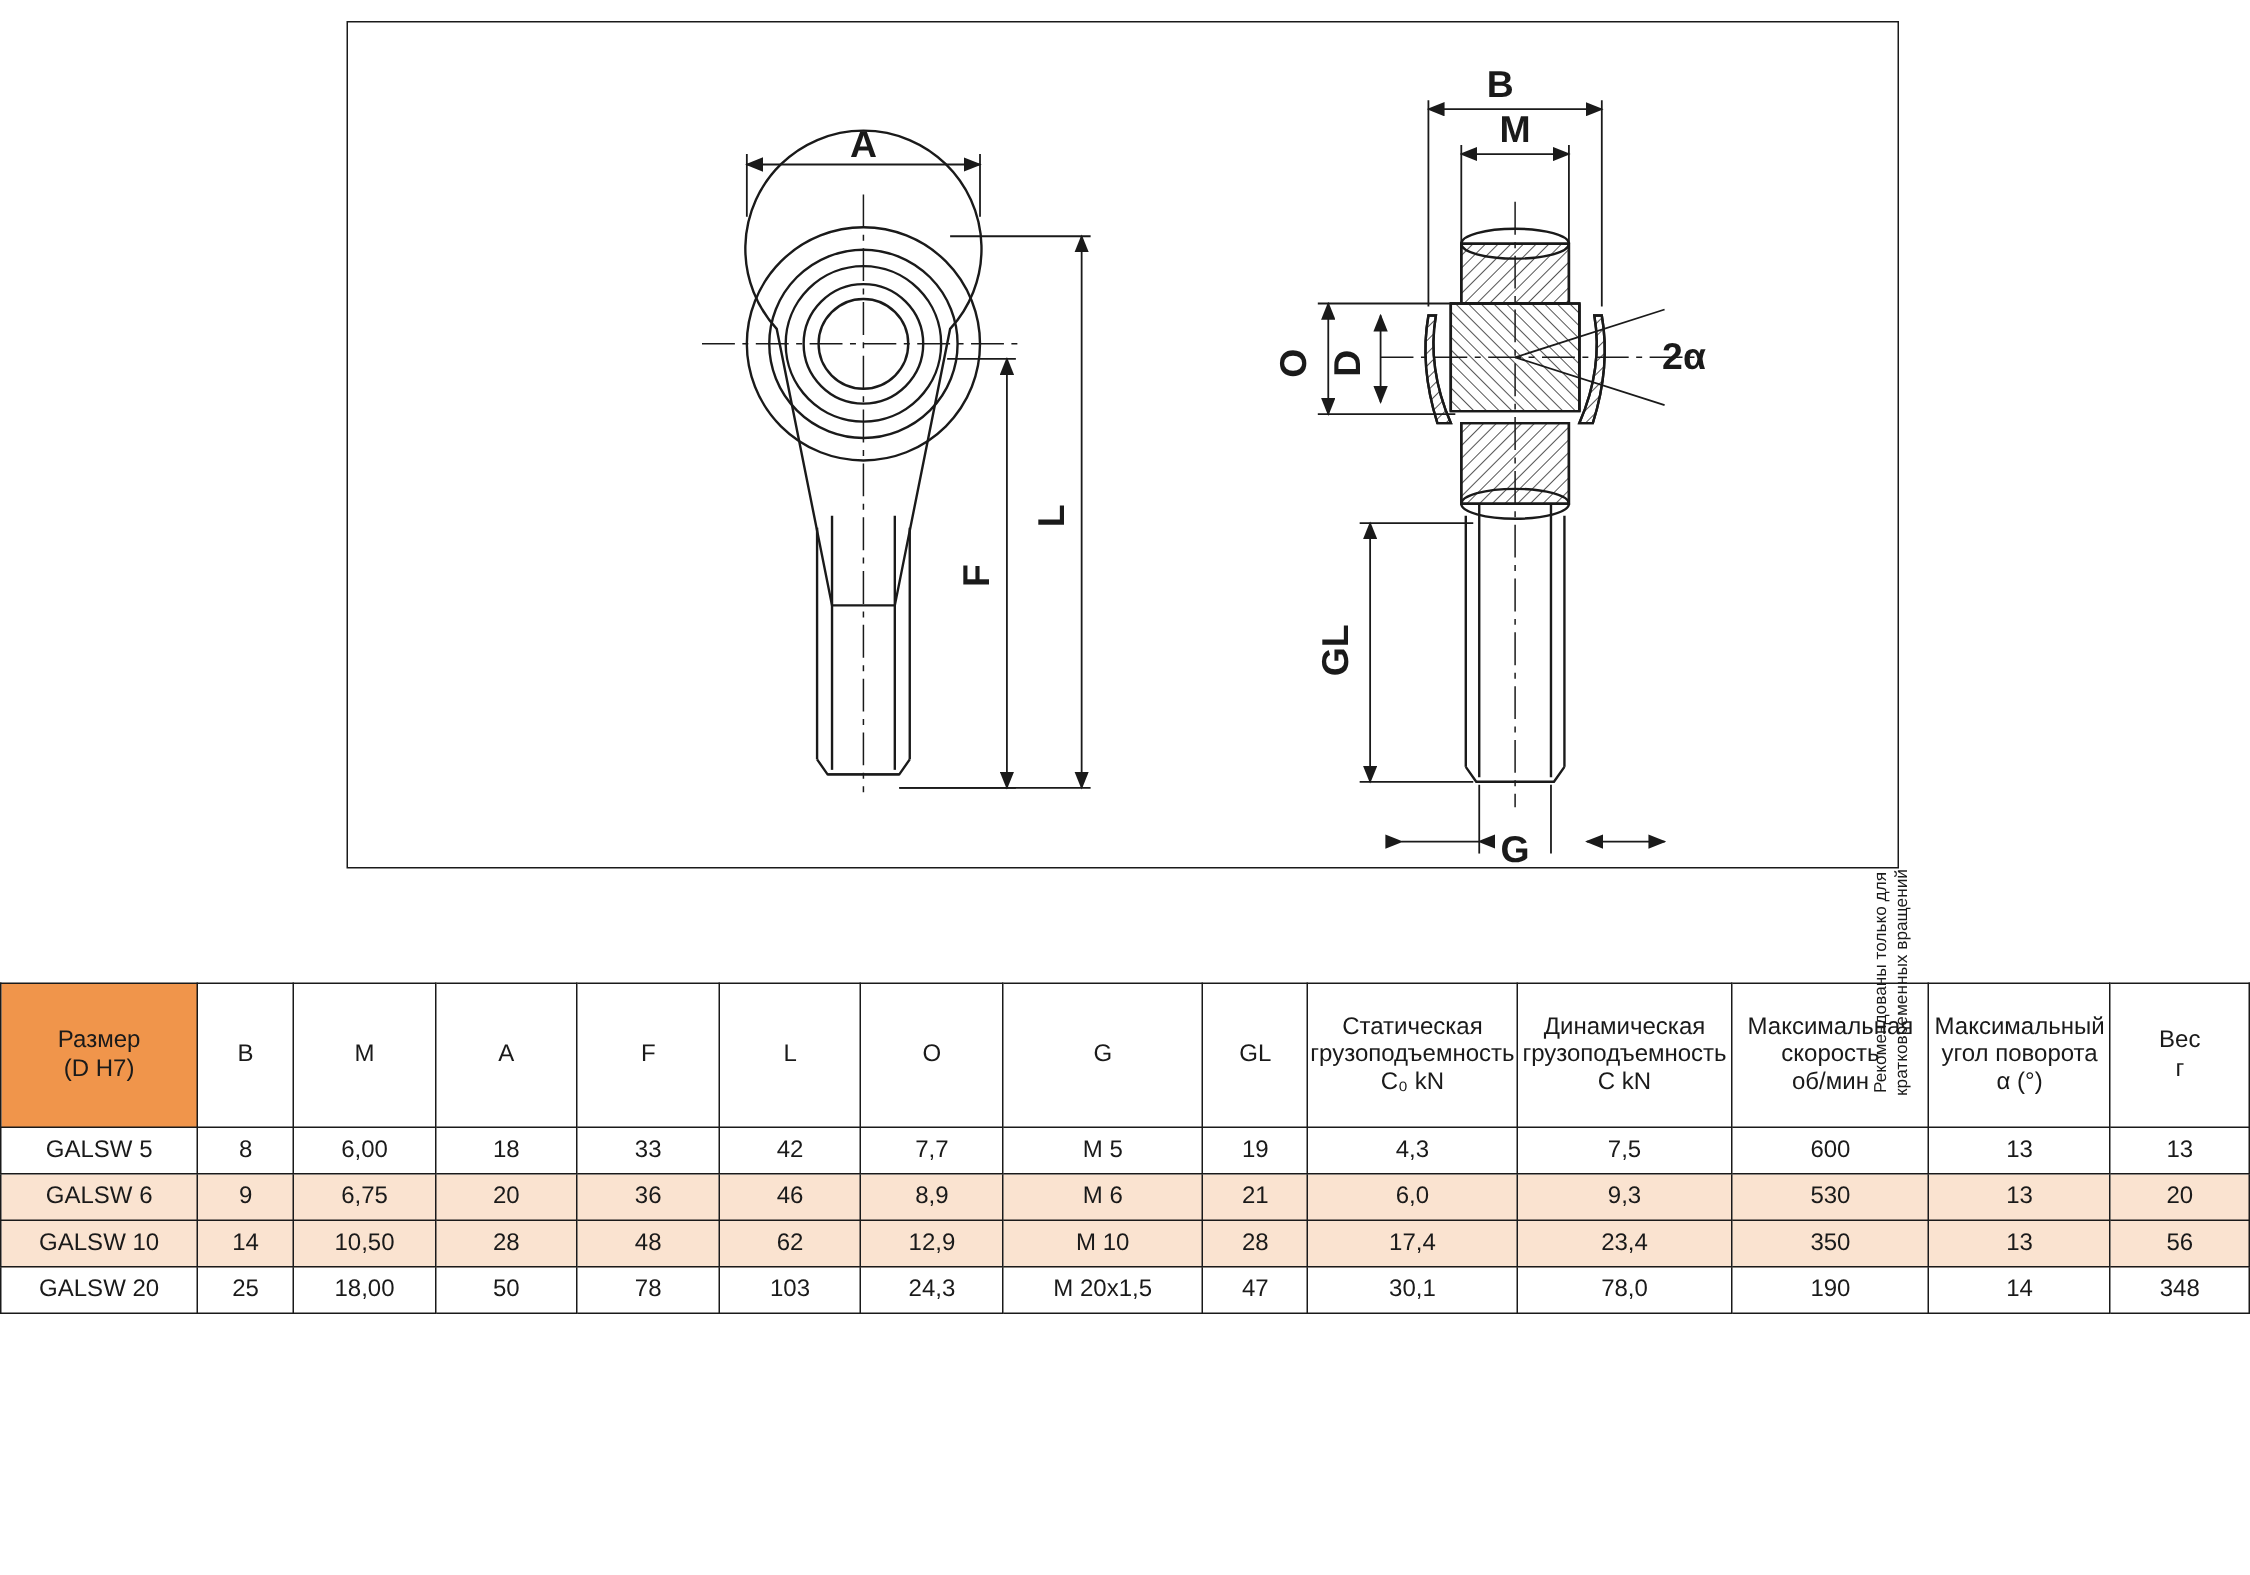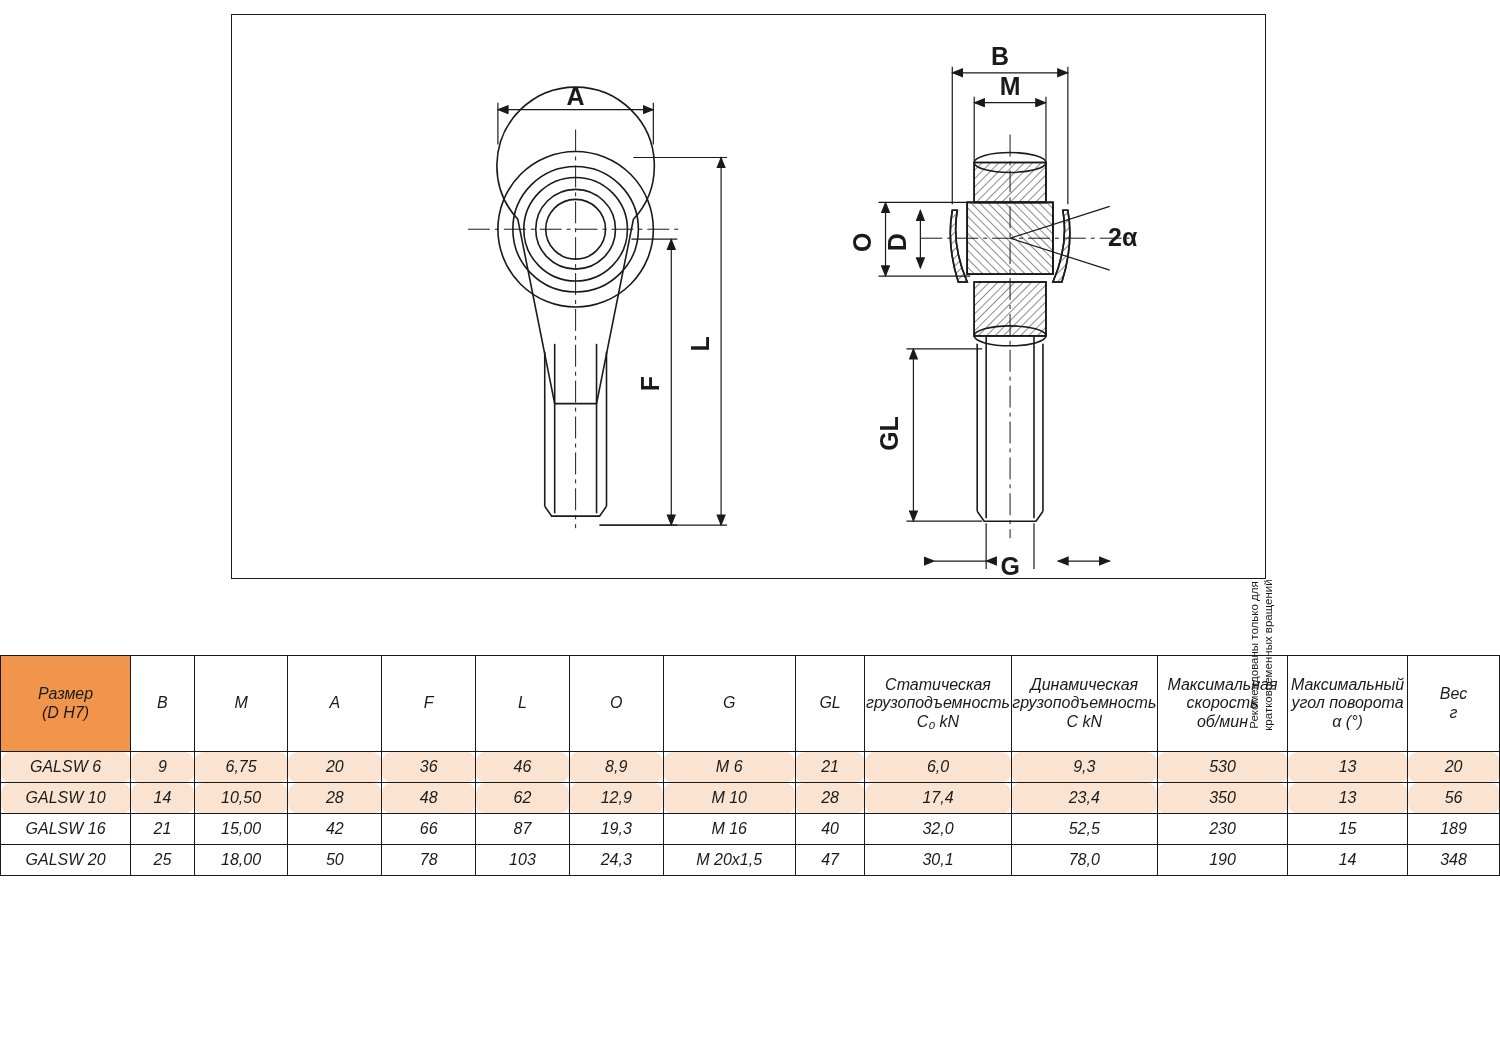--- a/index.html
+++ b/index.html
@@ -50,21 +50,20 @@
 
   
   #spec-table {
     position: absolute;
     left: 0;
     top: 655px;
     width: 1500px;
     border-collapse: collapse;
     font-size: 15px;
     color: #1a1a1a;
-    font-style: italic;
   }
   #spec-table td, #spec-table th {
     border: 1px solid #1a1a1a;
     text-align: center;
     padding: 0;
     height: 30px;
     font-weight: normal;
     font-size: 16px;
   }
   #spec-table thead th {
@@ -84,21 +83,20 @@
     font-size: 19px;
   }
   .hdr-small {
     background: #ffffff;
     font-size: 12.5px;
     font-weight: bold;
     line-height: 1.2;
   }
   .row-alt td {
     background: #fae3d0;
-    border-radius: 10px;
   }
   .col-name {
     text-align: left;
     padding-left: 8px;
     font-size: 16px;
   }
   .row-alt .col-name { background: #fae3d0; }
 
   
   #rotation-note {
@@ -292,20 +290,36 @@
         <div>угол поворота</div>
         <div>α (°)</div>
       </th>
       <th class="hdr-small" style="width:90px">
         <div>Вес</div>
         <div>г</div>
       </th>
     </tr>
   </thead>
   <tbody id="spec-table-body">
+      <tr>
+        <td class="col-name">GALSW 5</td>
+        <td>8</td>
+        <td>6,00</td>
+        <td>18</td>
+        <td>33</td>
+        <td>42</td>
+        <td>7,7</td>
+        <td>M 5</td>
+        <td>19</td>
+        <td>4,3</td>
+        <td>7,5</td>
+        <td>600</td>
+        <td>13</td>
+        <td>13</td>
+      </tr>
       <tr class="row-alt">
         <td class="col-name">GALSW 6</td>
         <td>9</td>
         <td>6,75</td>
         <td>20</td>
         <td>36</td>
         <td>46</td>
         <td>8,9</td>
         <td>M 6</td>
         <td>21</td>
@@ -325,36 +339,20 @@
         <td>12,9</td>
         <td>M 10</td>
         <td>28</td>
         <td>17,4</td>
         <td>23,4</td>
         <td>350</td>
         <td>13</td>
         <td>56</td>
       </tr>
       <tr>
-        <td class="col-name">GALSW 16</td>
-        <td>21</td>
-        <td>15,00</td>
-        <td>42</td>
-        <td>66</td>
-        <td>87</td>
-        <td>19,3</td>
-        <td>M 16</td>
-        <td>40</td>
-        <td>32,0</td>
-        <td>52,5</td>
-        <td>230</td>
-        <td>15</td>
-        <td>189</td>
-      </tr>
-      <tr>
         <td class="col-name">GALSW 20</td>
         <td>25</td>
         <td>18,00</td>
         <td>50</td>
         <td>78</td>
         <td>103</td>
         <td>24,3</td>
         <td>M 20x1,5</td>
         <td>47</td>
         <td>30,1</td>

